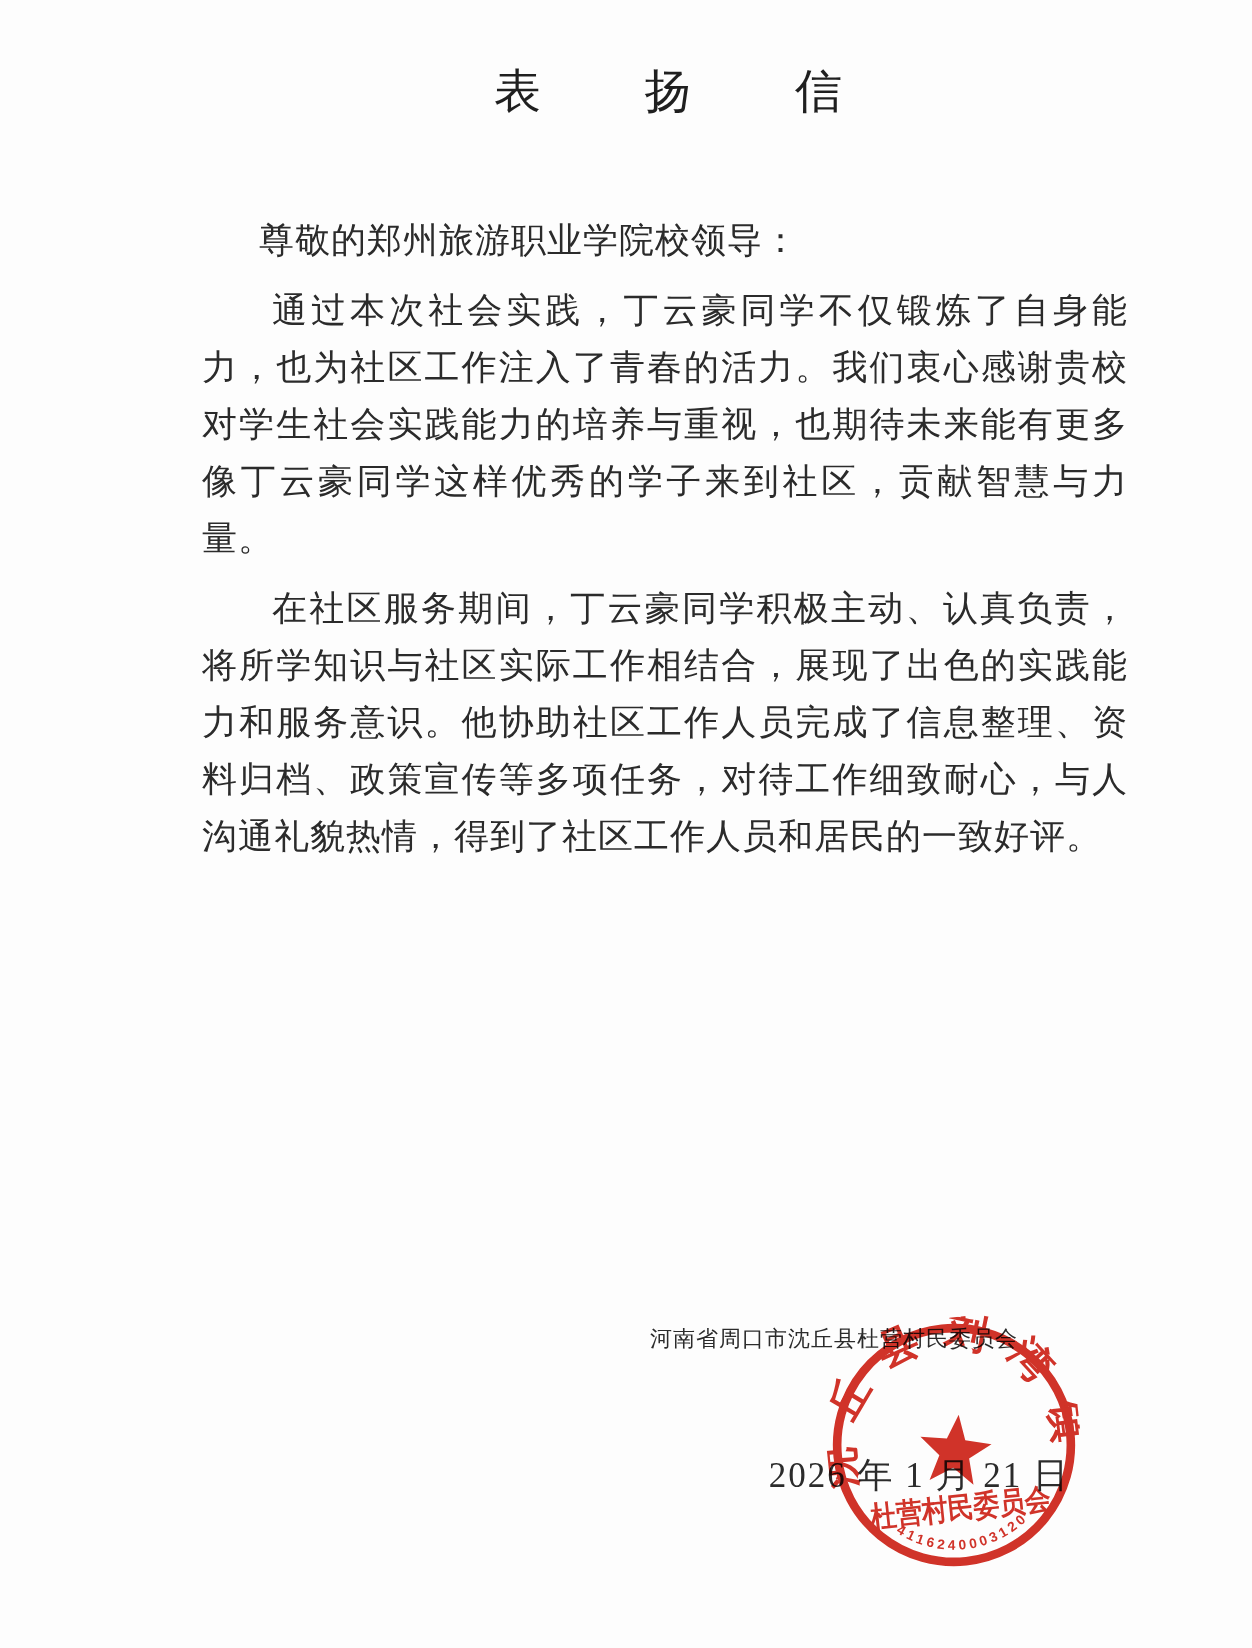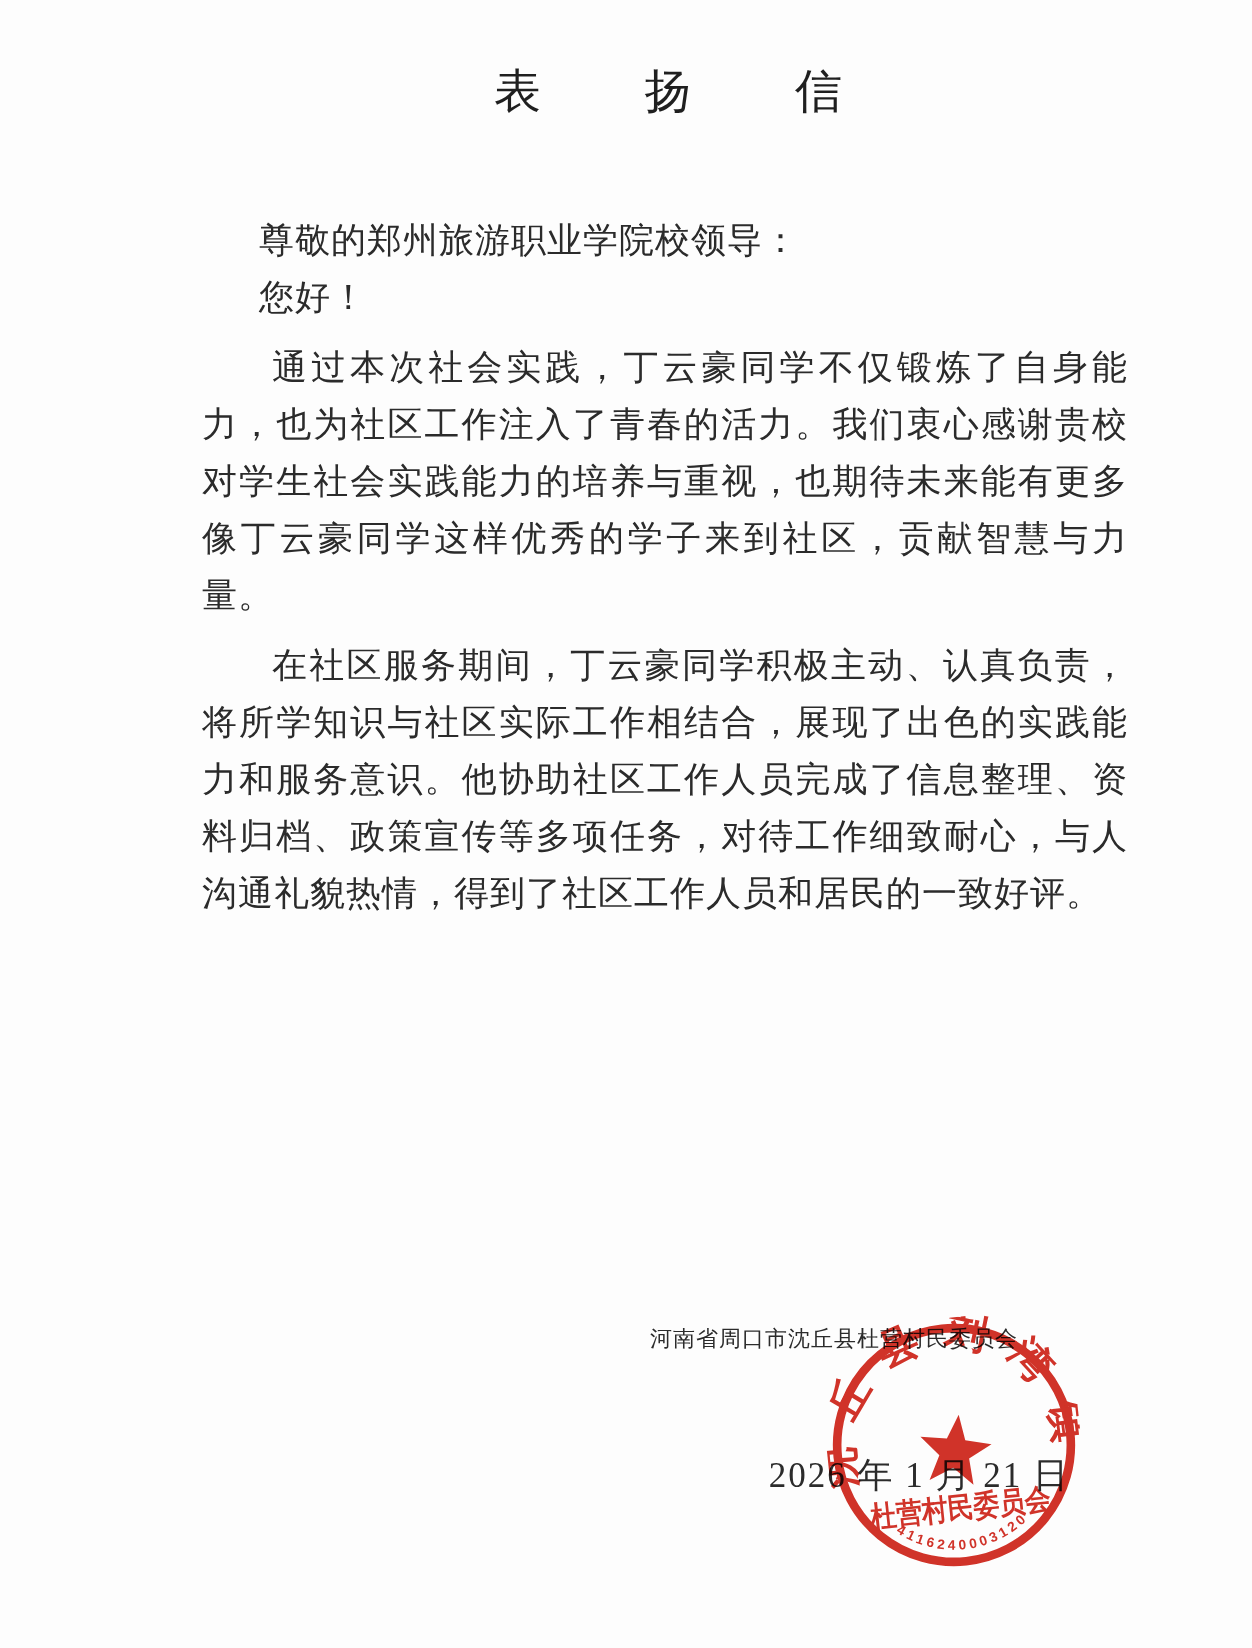--- a/index.html
+++ b/index.html
@@ -62,21 +62,20 @@
 </style>
 </head>
 <body>
 
 <div class="page">
 
   <div class="title">表  扬  信</div>
 
   <div class="body-text">
     <p class="salutation">尊敬的郑州旅游职业学院校领导：</p>
-    <p class="greeting">您好！</p>
     <p class="para">通过本次社会实践，丁云豪同学不仅锻炼了自身能力，也为社区工作注入了青春的活力。我们衷心感谢贵校对学生社会实践能力的培养与重视，也期待未来能有更多像丁云豪同学这样优秀的学子来到社区，贡献智慧与力量。</p>
     <p class="para">在社区服务期间，丁云豪同学积极主动、认真负责，将所学知识与社区实际工作相结合，展现了出色的实践能力和服务意识。他协助社区工作人员完成了信息整理、资料归档、政策宣传等多项任务，对待工作细致耐心，与人沟通礼貌热情，得到了社区工作人员和居民的一致好评。</p>
   </div>
 
   <div class="signature">河南省周口市沈丘县杜营村民委员会</div>
   <div class="date">2026 年 1 月 21 日</div>
 
   <svg class="seal" viewBox="0 0 250 250" aria-hidden="true">
     <defs>
       <path id="sealArcTop" d="M 30,158 A 100,100 0 1 1 220,158" fill="none"></path>

